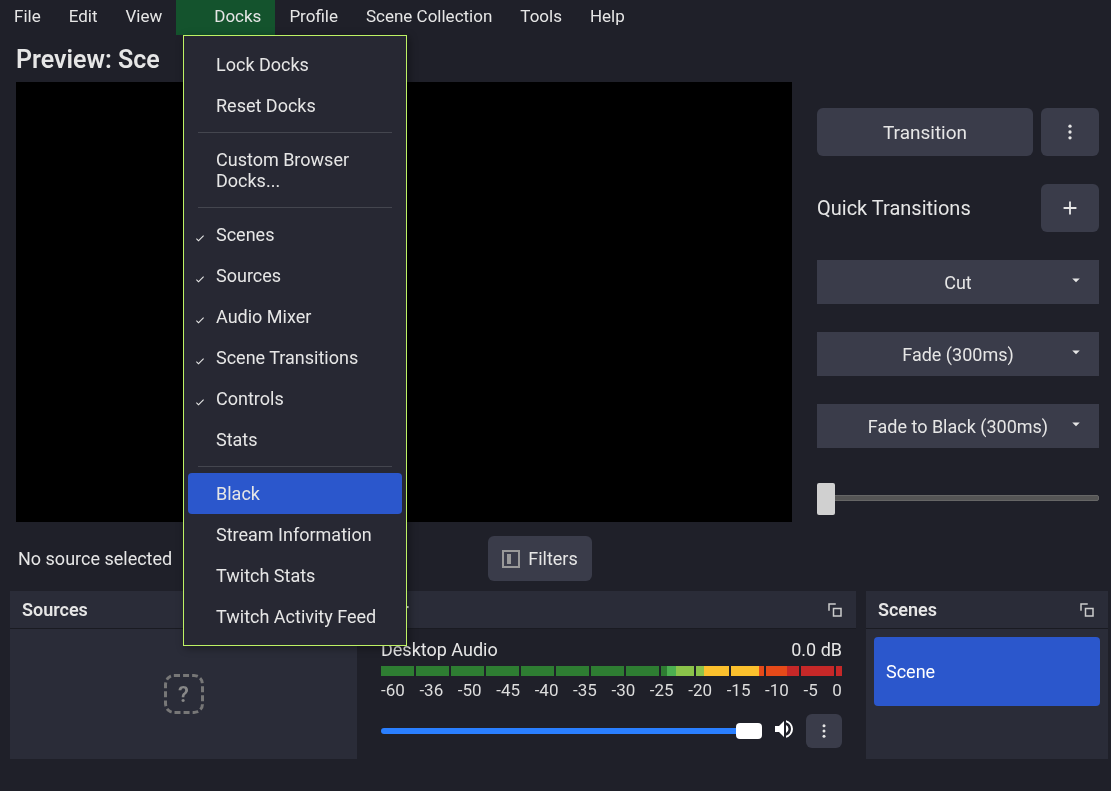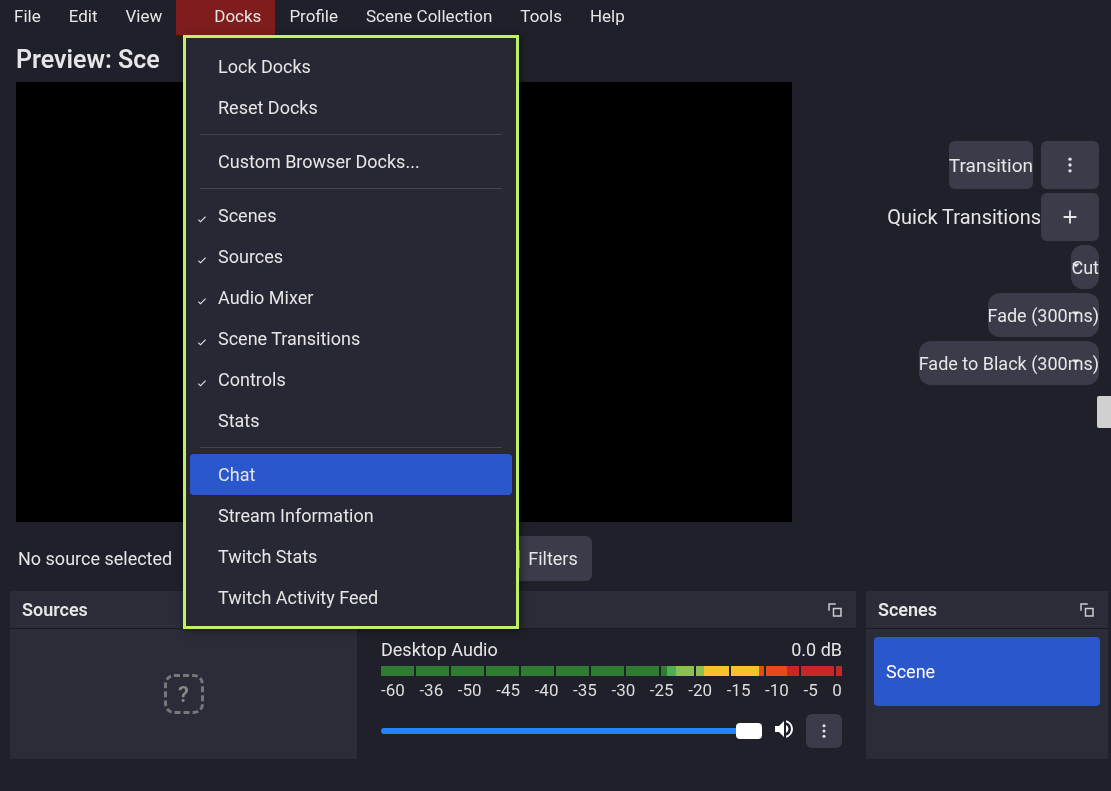--- a/index.html
+++ b/index.html
@@ -1,20 +1,20 @@
 <!DOCTYPE html>
 <html><head>
 <meta charset="utf-8">
 <style>
 * { box-sizing: border-box; margin: 0; padding: 0; font-family: -apple-system, BlinkMacSystemFont, "Segoe UI", Roboto, sans-serif; }
 body { background: #1f2029; color: #e6e6e6; width: 1111px; height: 791px; overflow: hidden; position: relative; }
 
 .menubar { display: flex; height: 35px; background: #1f2029; }
 .menubar-item { padding: 6px 14px; font-size: 17px; cursor: pointer; color: #e6e6e6; }
-.menubar-item.active { background: #7f1d1d; padding-left: 38px; }
+.menubar-item.active { background: #14532d; padding-left: 38px; }
 
 .preview-label { font-size: 25px; font-weight: 600; padding: 10px 16px 8px 16px; color: #e6e6e6; }
 
 .preview-area { margin: 0 16px; background: #000; width: 776px; height: 440px; }
 
 .source-bar { margin: 14px 16px 10px 10px; display: flex; align-items: center; gap: 8px; }
 .source-text { font-size: 18px; color: #e6e6e6; padding: 6px 8px; }
 
 .filters-btn { background: #3a3c4a; border-radius: 6px; padding: 12px 14px; font-size: 18px; color: #e6e6e6; display: inline-flex; align-items: center; gap: 8px; margin-left: 300px; }
 .filters-icon { display: inline-block; width: 18px; height: 18px; border: 2px solid #999; position: relative; }
@@ -42,36 +42,36 @@
 .mixer-thumb { position: absolute; right: 0; top: -5px; width: 26px; height: 16px; background: #fff; border-radius: 4px; }
 .speaker-icon svg { width: 24px; height: 24px; fill: #fff; }
 .kebab-btn { width: 36px; height: 34px; background: #3a3c4a; border-radius: 6px; display: flex; align-items: center; justify-content: center; cursor: pointer; }
 .kebab-btn svg { width: 18px; height: 18px; fill: #e6e6e6; }
 
 .scenes-dock { width: 242px; height: 168px; }
 .scenes-body { padding: 8px; }
 .scene-item { background: #2b57cc; color: #fff; padding: 24px 12px; border-radius: 4px; font-size: 18px; }
 
 
-.right-col { position: absolute; top: 141px; right: 12px; width: 282px; display: flex; flex-direction: column; gap: 4px; align-items: flex-end; }
+.right-col { position: absolute; top: 108px; right: 12px; width: 282px; display: flex; flex-direction: column; gap: 28px; }
 .rc-row { display: flex; gap: 8px; }
 .rc-btn { background: #3a3c4a; border-radius: 6px; height: 48px; display: flex; align-items: center; justify-content: center; font-size: 19px; color: #e6e6e6; cursor: pointer; }
 .rc-btn.main { flex: 1; }
 .rc-btn.small { width: 58px; }
 .rc-label-row { display: flex; align-items: center; justify-content: space-between; height: 48px; }
 .rc-label { font-size: 20px; color: #e6e6e6; }
-.rc-select { background: #3a3c4a; border-radius: 12px; height: 44px; display: flex; align-items: center; justify-content: center; position: relative; font-size: 18px; cursor: pointer; }
+.rc-select { background: #3a3c4a; border-radius: 0; height: 44px; display: flex; align-items: center; justify-content: center; position: relative; font-size: 18px; cursor: pointer; }
 .rc-select .chev { position: absolute; right: 14px; }
 .chev svg { width: 18px; height: 18px; fill: #e6e6e6; }
 .rc-slider { height: 32px; display: flex; align-items: center; margin-top: 6px; }
 .rc-slider-track { flex: 1; height: 6px; background: #555; border-radius: 2px; position: relative; border: 1px solid #666; }
 .rc-slider-thumb { position: absolute; left: -1px; top: -13px; width: 18px; height: 32px; background: #d0d0d0; border-radius: 2px; }
 
 
-.dropdown { position: absolute; top: 35px; left: 183px; width: 336px; background: #272833; border: 3px solid #bef264; box-shadow: 2px 2px 8px rgba(0,0,0,0.4); padding: 8px 0; z-index: 100; }
+.dropdown { position: absolute; top: 35px; left: 183px; width: 224px; background: #272833; border: 1px solid #bef264; box-shadow: 2px 2px 8px rgba(0,0,0,0.4); padding: 8px 0; z-index: 100; }
 .dd-item { padding: 10px 18px 10px 32px; font-size: 18px; color: #e6e6e6; cursor: pointer; position: relative; }
 .dd-item.highlighted { background: #2b57cc; margin: 0 4px; border-radius: 4px; padding-left: 28px; }
 .dd-sep { height: 1px; background: #44464f; margin: 6px 14px; }
 .dd-check { position: absolute; left: 10px; top: 13px; width: 14px; height: 14px; }
 .dd-check svg { width: 12px; height: 12px; fill: #e6e6e6; }
 
 </style>
 </head>
 <body>
 
@@ -235,17 +235,17 @@
           <path d="M9 16.2l-3.5-3.5L4 14.2 9 19l11-11-1.5-1.5z"></path>
         </svg></span><span>Audio Mixer</span></div>
     <div class="dd-item"><span class="dd-check"><svg viewBox="0 0 24 24">
           <path d="M9 16.2l-3.5-3.5L4 14.2 9 19l11-11-1.5-1.5z"></path>
         </svg></span><span>Scene Transitions</span></div>
     <div class="dd-item"><span class="dd-check"><svg viewBox="0 0 24 24">
           <path d="M9 16.2l-3.5-3.5L4 14.2 9 19l11-11-1.5-1.5z"></path>
         </svg></span><span>Controls</span></div>
     <div class="dd-item"><span>Stats</span></div>
     <div class="dd-sep"></div>
-    <div class="dd-item highlighted"><span>Chat</span></div>
+    <div class="dd-item highlighted"><span>Black</span></div>
     <div class="dd-item"><span>Stream Information</span></div>
     <div class="dd-item"><span>Twitch Stats</span></div>
     <div class="dd-item"><span>Twitch Activity Feed</span></div>
   </div>
 
 </body></html>

